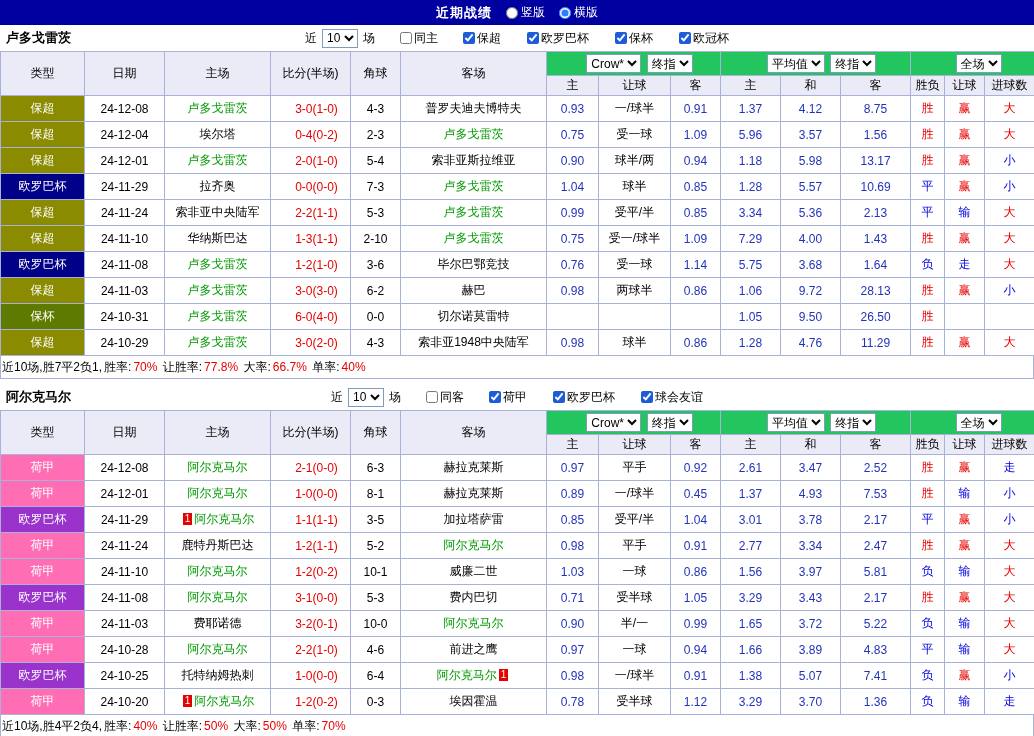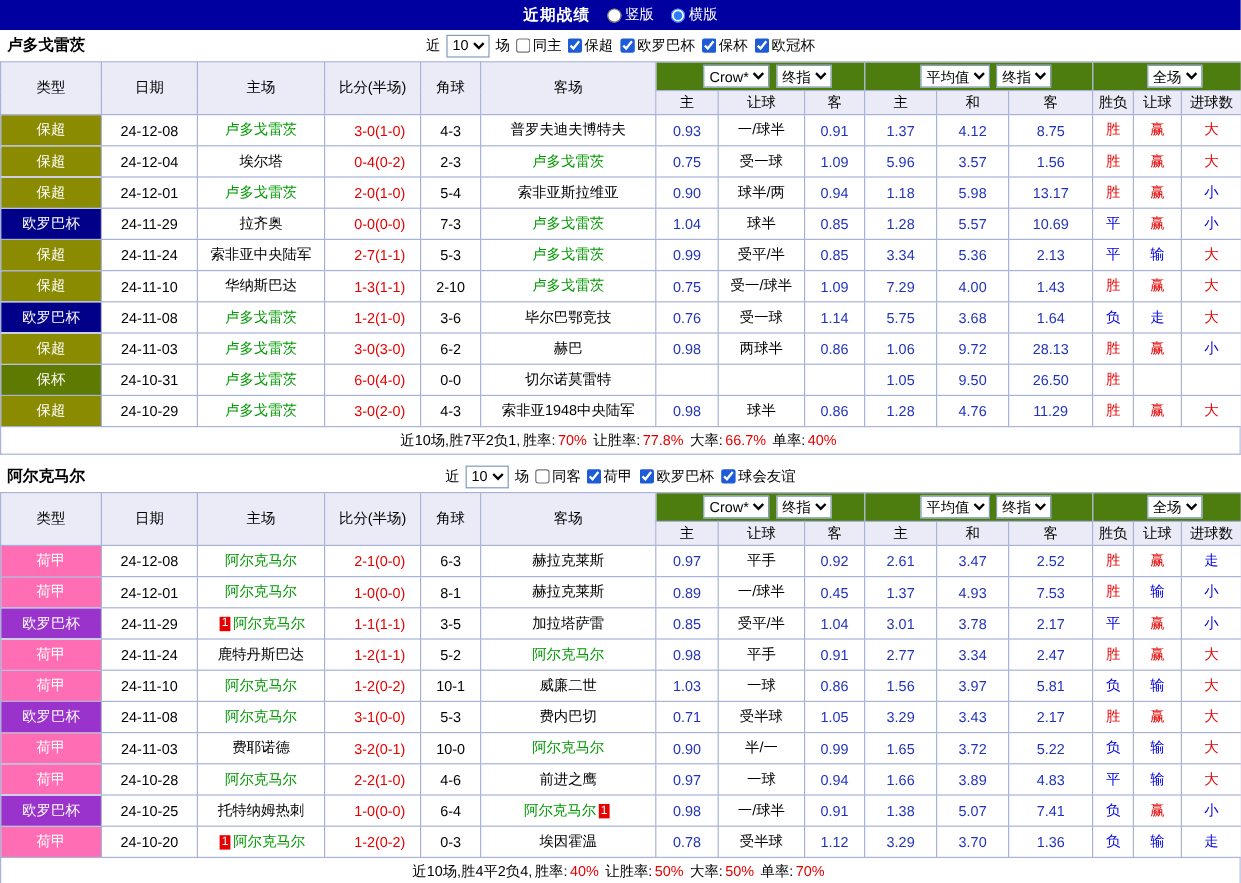--- a/index.html
+++ b/index.html
@@ -23,54 +23,54 @@
   .panel + .panel { margin-top: 5px; }
   .section-head { position: relative; height: 26px; }
   .team-name {
     position: absolute; left: 6px; top: 50%; transform: translateY(-50%);
     font-weight: bold; font-size: 13px;
   }
   .filters {
     height: 100%; display: flex; align-items: center; justify-content: center; gap: 5px;
   }
   .filters select { height: 19px; font-size: 12px; border: 1px solid #7f9db9; background: #fff; }
-  .filters label { display: inline-flex; align-items: center; gap: 2px; cursor: pointer; }
+  .filters label { display: inline-flex; align-items: center; gap: 2px; cursor: pointer; margin-left: 20px; }
   .filters input[type=checkbox] { width: 12px; height: 12px; accent-color: #1e5cd7; margin: 0; }
   .league-checks { display: inline-flex; align-items: center; gap: 6px; }
 
   
   table { border-collapse: collapse; table-layout: fixed; width: 1034px; }
   th, td {
     border: 1px solid #A8B2D8; text-align: center; vertical-align: middle;
     overflow: hidden; white-space: nowrap; font-weight: normal; font-size: 12px;
   }
   thead th { background: #EBEBF7; height: 24px; }
   thead tr.r2 th { height: 20px; }
-  thead th.selcell { background: #4d7c0f; padding-left: 12px; }
+  thead th.selcell { background: #22c55e; padding-left: 12px; }
   .selcell select { height: 19px; font-size: 12px; border: 1px solid #7f9db9; background: #fff; margin: 0 1px; }
   tbody td { height: 26px; background: #fff; }
 
   td.league { color: #fff; }
   td.score { color: #E60000; padding-left: 12px; }
   td.num { color: #2233BB; }
   td.hcp { color: #000; }
   .c-r { color: #E60000; }
   .c-b { color: #0000E0; }
   .c-k { color: #000; }
   .team .subj { color: #009900; }
   .card {
     display: inline-block; background: #E60000; color: #fff;
     font-size: 10px; line-height: 12px; padding: 0 2px; margin: 0 2px;
     vertical-align: 1px;
   }
 
   
   .footer {
     height: 23px; border: 1px solid #A8B2D8; border-top: none;
-    display: flex; align-items: center; justify-content: center;
+    display: flex; align-items: center; justify-content: flex-start;
   }
   .footer span { margin: 0 1px; }
   .footer .v { color: #E60000; }
 </style>
 </head>
 <body>
 
 <div class="topbar">
   <span class="title">近期战绩</span>
   <label>
@@ -232,21 +232,21 @@
           <td class="num">5.57</td>
           <td class="num">10.69</td>
           <td class="c-b">平</td>
           <td class="c-r">赢</td>
           <td class="c-b">小</td>
         </tr>
         <tr>
           <td class="league" style="background: rgb(138, 139, 0);">保超</td>
           <td>24-11-24</td>
           <td class="team"><span>索非亚中央陆军</span></td>
-          <td class="score">2-7(1-1)</td>
+          <td class="score">2-2(1-1)</td>
           <td>5-3</td>
           <td class="team"><span class="subj">卢多戈雷茨</span></td>
           <td class="num">0.99</td>
           <td class="hcp">受平/半</td>
           <td class="num">0.85</td>
           <td class="num">3.34</td>
           <td class="num">5.36</td>
           <td class="num">2.13</td>
           <td class="c-b">平</td>
           <td class="c-b">输</td>

